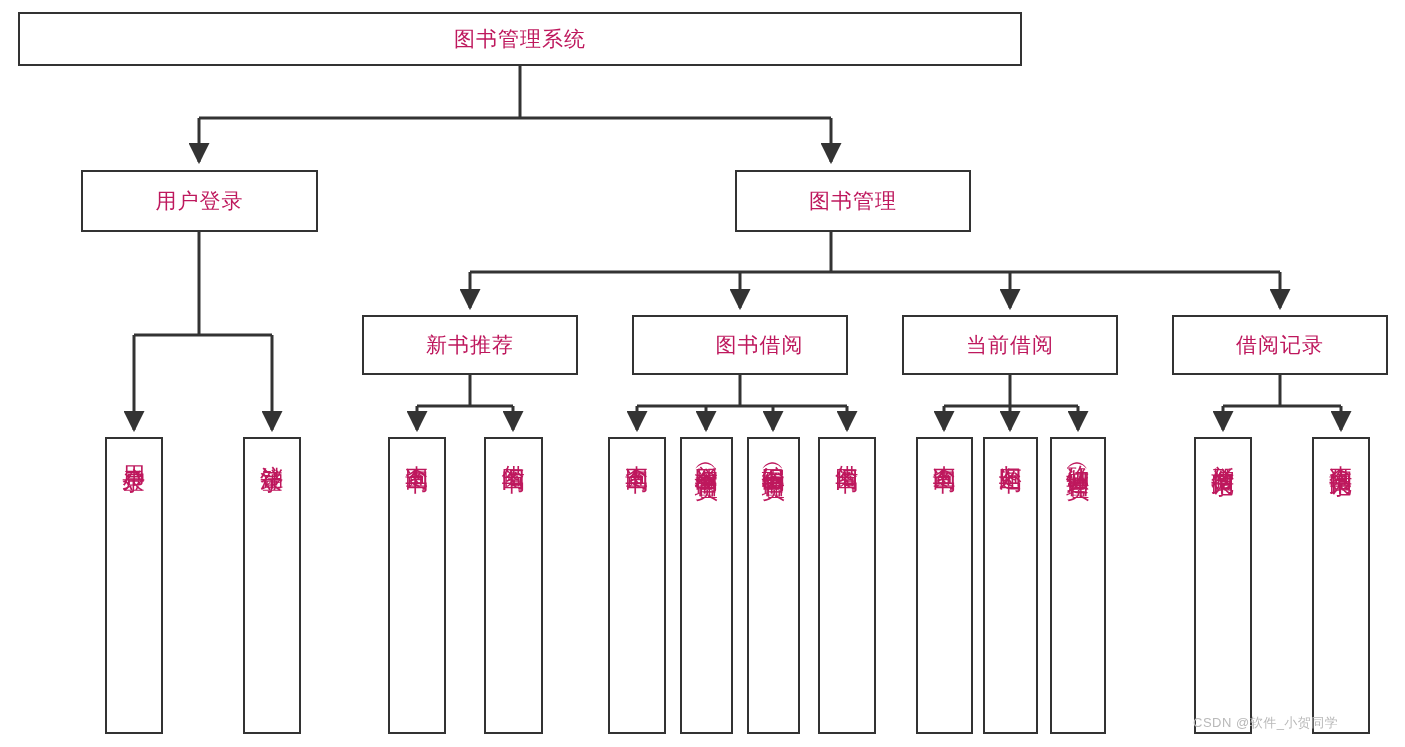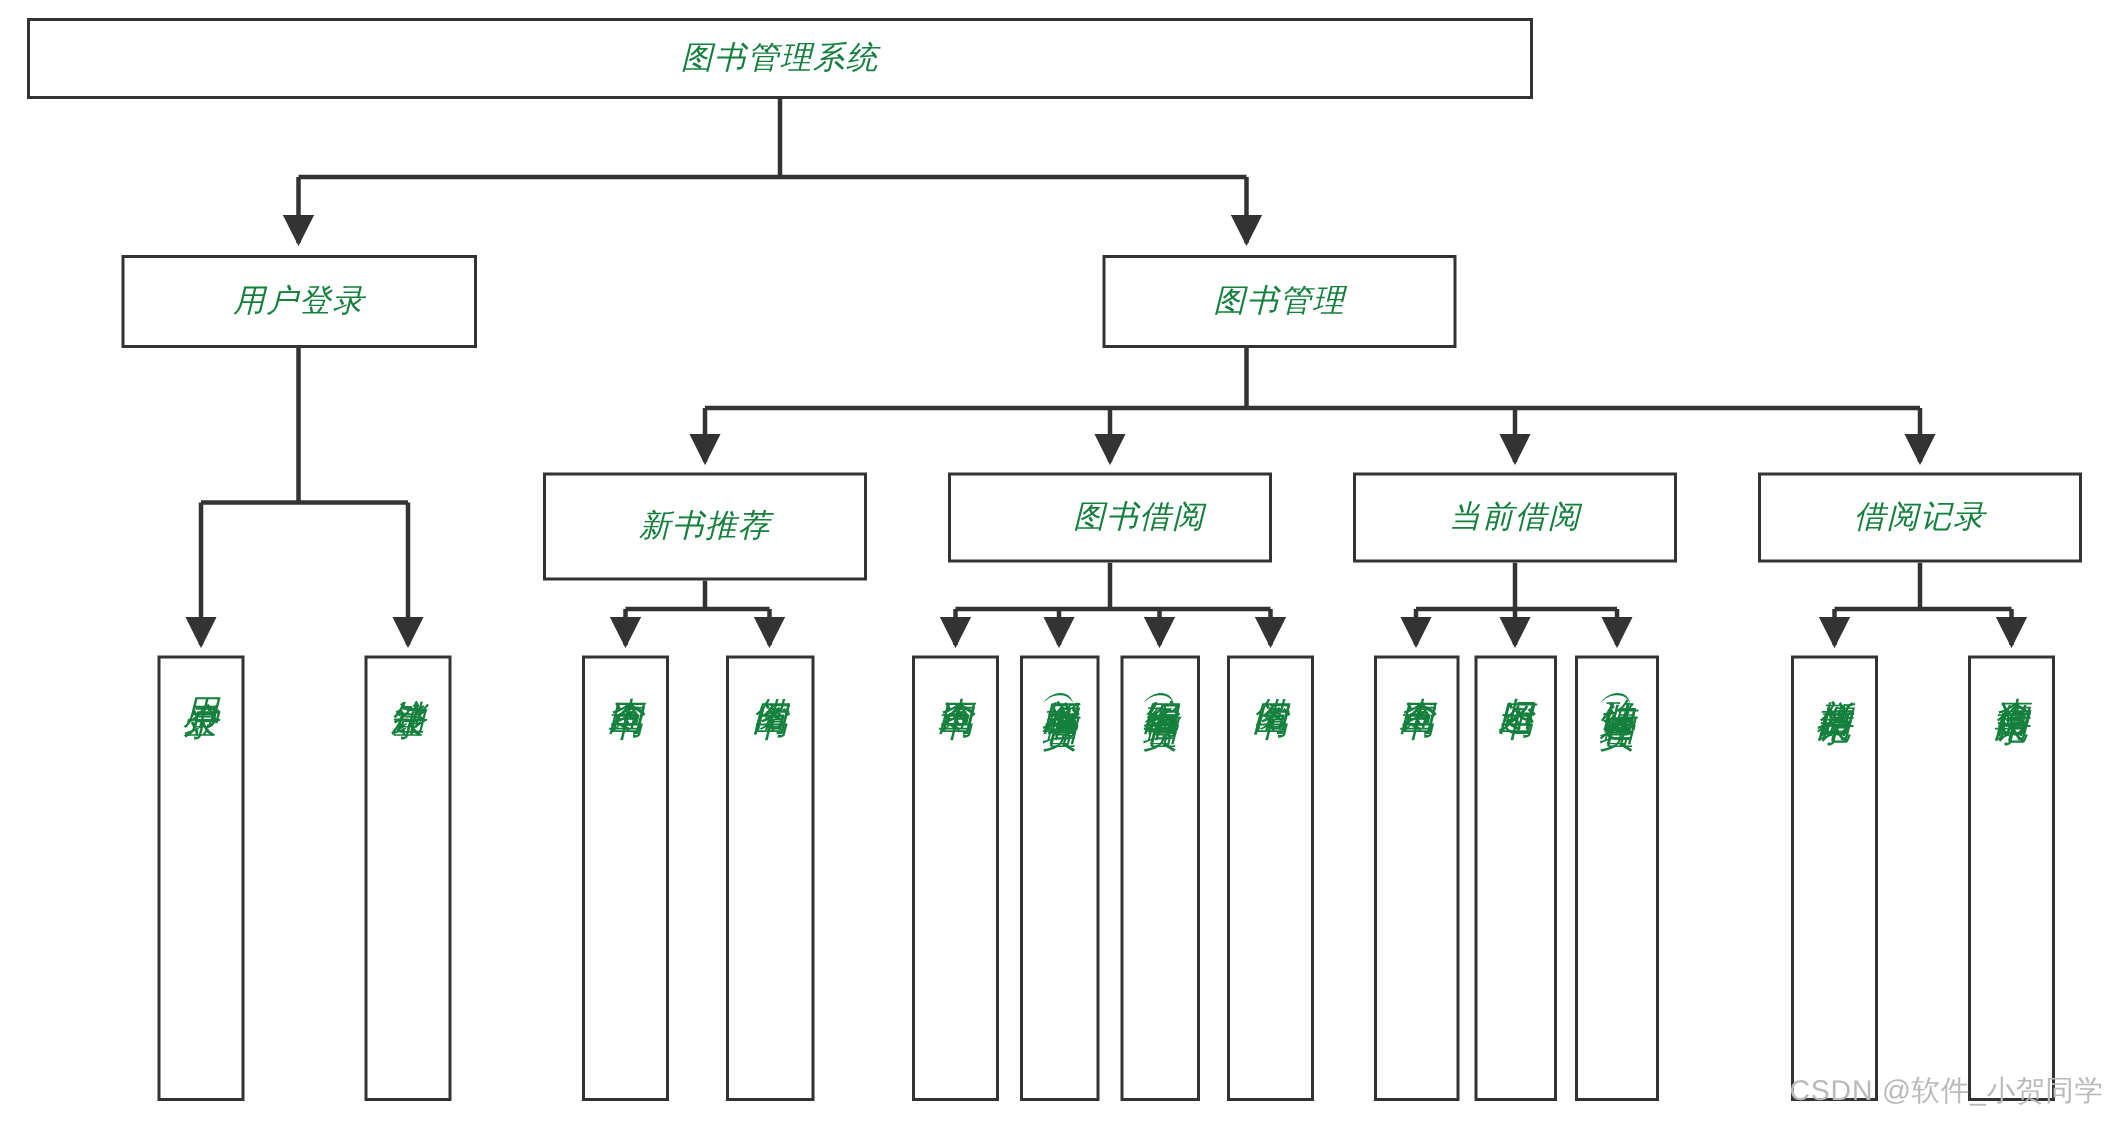--- a/index.html
+++ b/index.html
@@ -27,23 +27,22 @@
     pointer-events: none;
   }
   .node {
     position: absolute;
     box-sizing: border-box;
     border: 2px solid #333333;
     background: #ffffff;
     display: flex;
     align-items: center;
     justify-content: center;
-    color: #15803d;
+    color: #be185d;
     z-index: 2;
-    font-style: italic;
   }
   .node.horiz {
     font-size: 21px;
     letter-spacing: 1px;
     line-height: 1.2;
     white-space: nowrap;
   }
   
   .node.vert {
     align-items: flex-start;
@@ -54,21 +53,21 @@
     writing-mode: vertical-rl;
     text-orientation: upright;
     font-size: 23px;
     line-height: 1.06;
     letter-spacing: 2px;
     white-space: nowrap;
     display: block;
   }
   .watermark {
     position: absolute;
-    font-size: 19px;
+    font-size: 13px;
     color: #b9b9b9;
     white-space: nowrap;
     z-index: 3;
     letter-spacing: 0.5px;
   }
 </style>
 </head>
 <body>
 
 <div id="diagram">
@@ -127,21 +126,21 @@
     <span>图书管理系统</span>
   </div>
 
   <div class="node horiz" style="left:81px; top:170px; width:237px; height:62px;">
     <span>用户登录</span>
   </div>
   <div class="node horiz" style="left:735px; top:170px; width:236px; height:62px;">
     <span>图书管理</span>
   </div>
 
-  <div class="node horiz" style="left:362px; top:315px; width:216px; height:72px;">
+  <div class="node horiz" style="left:362px; top:315px; width:216px; height:60px;">
     <span>新书推荐</span>
   </div>
   <div class="node horiz" style="left:632px; top:315px; width:216px; height:60px;padding-left:39px;">
     <span>图书借阅</span>
   </div>
   <div class="node horiz" style="left:1172px; top:315px; width:216px; height:60px;">
     <span>借阅记录</span>
   </div>
   <div class="node horiz" style="left:902px; top:315px; width:216px; height:60px;">
     <span>当前借阅</span>

